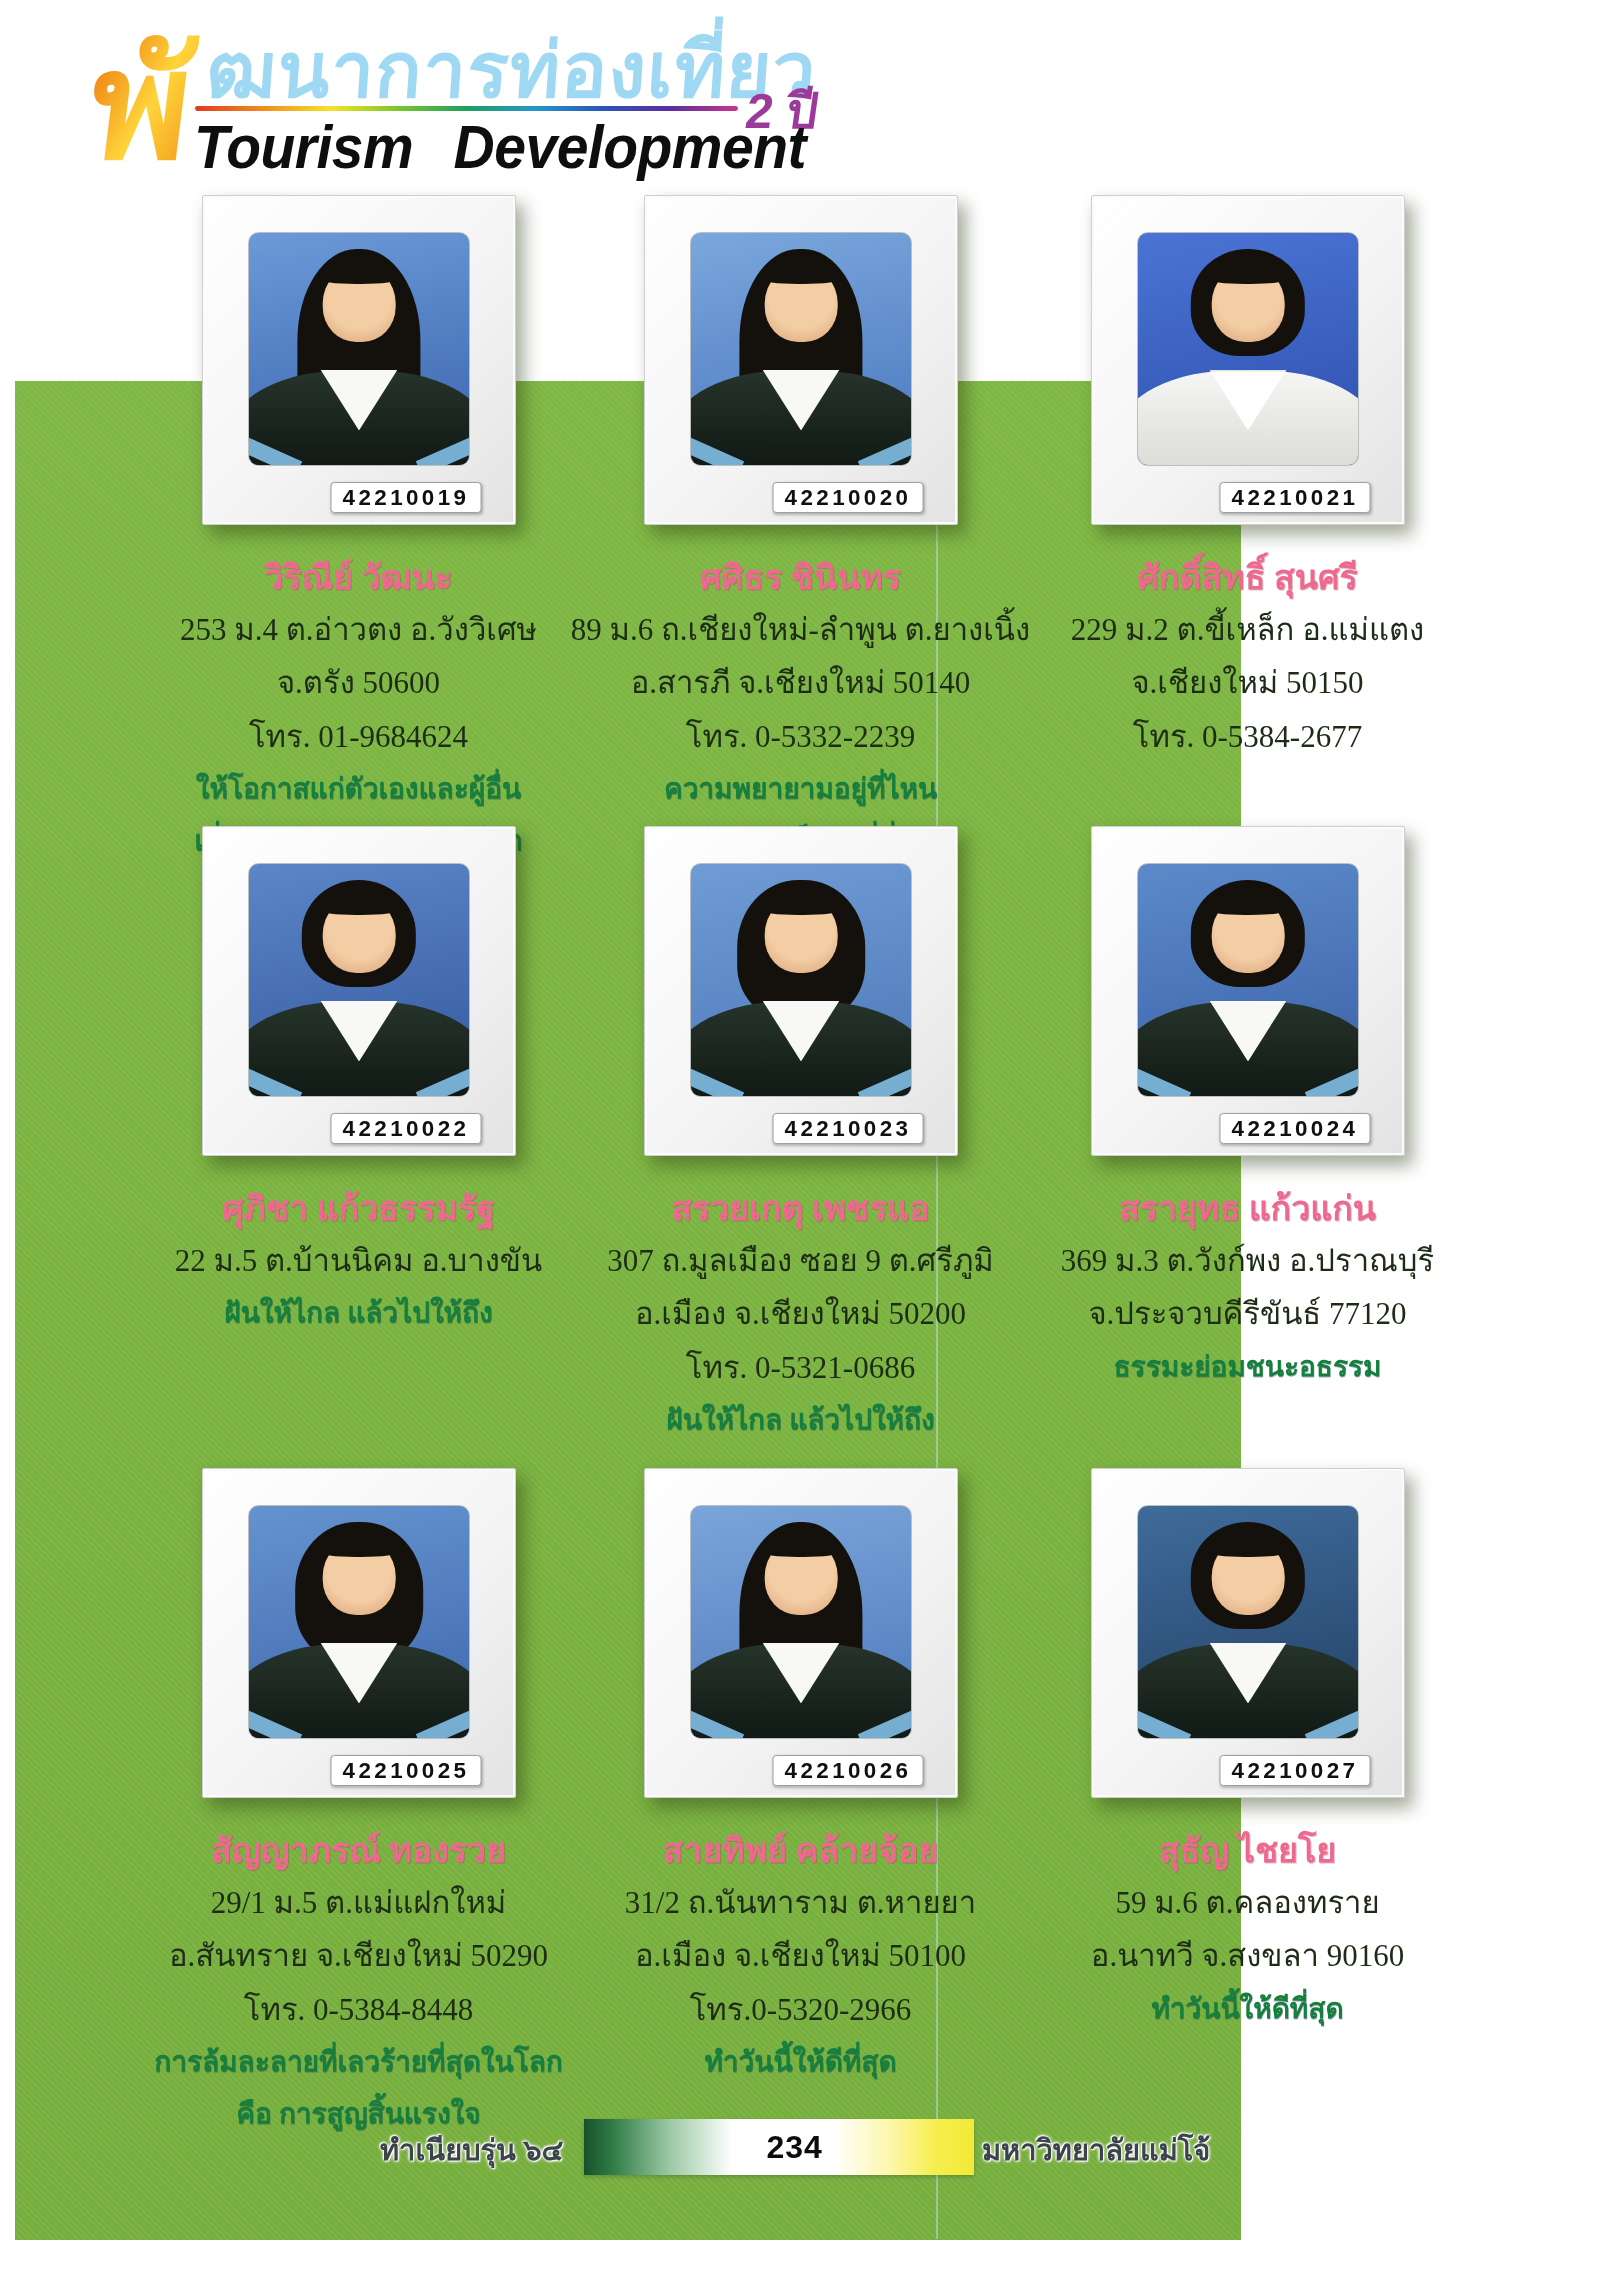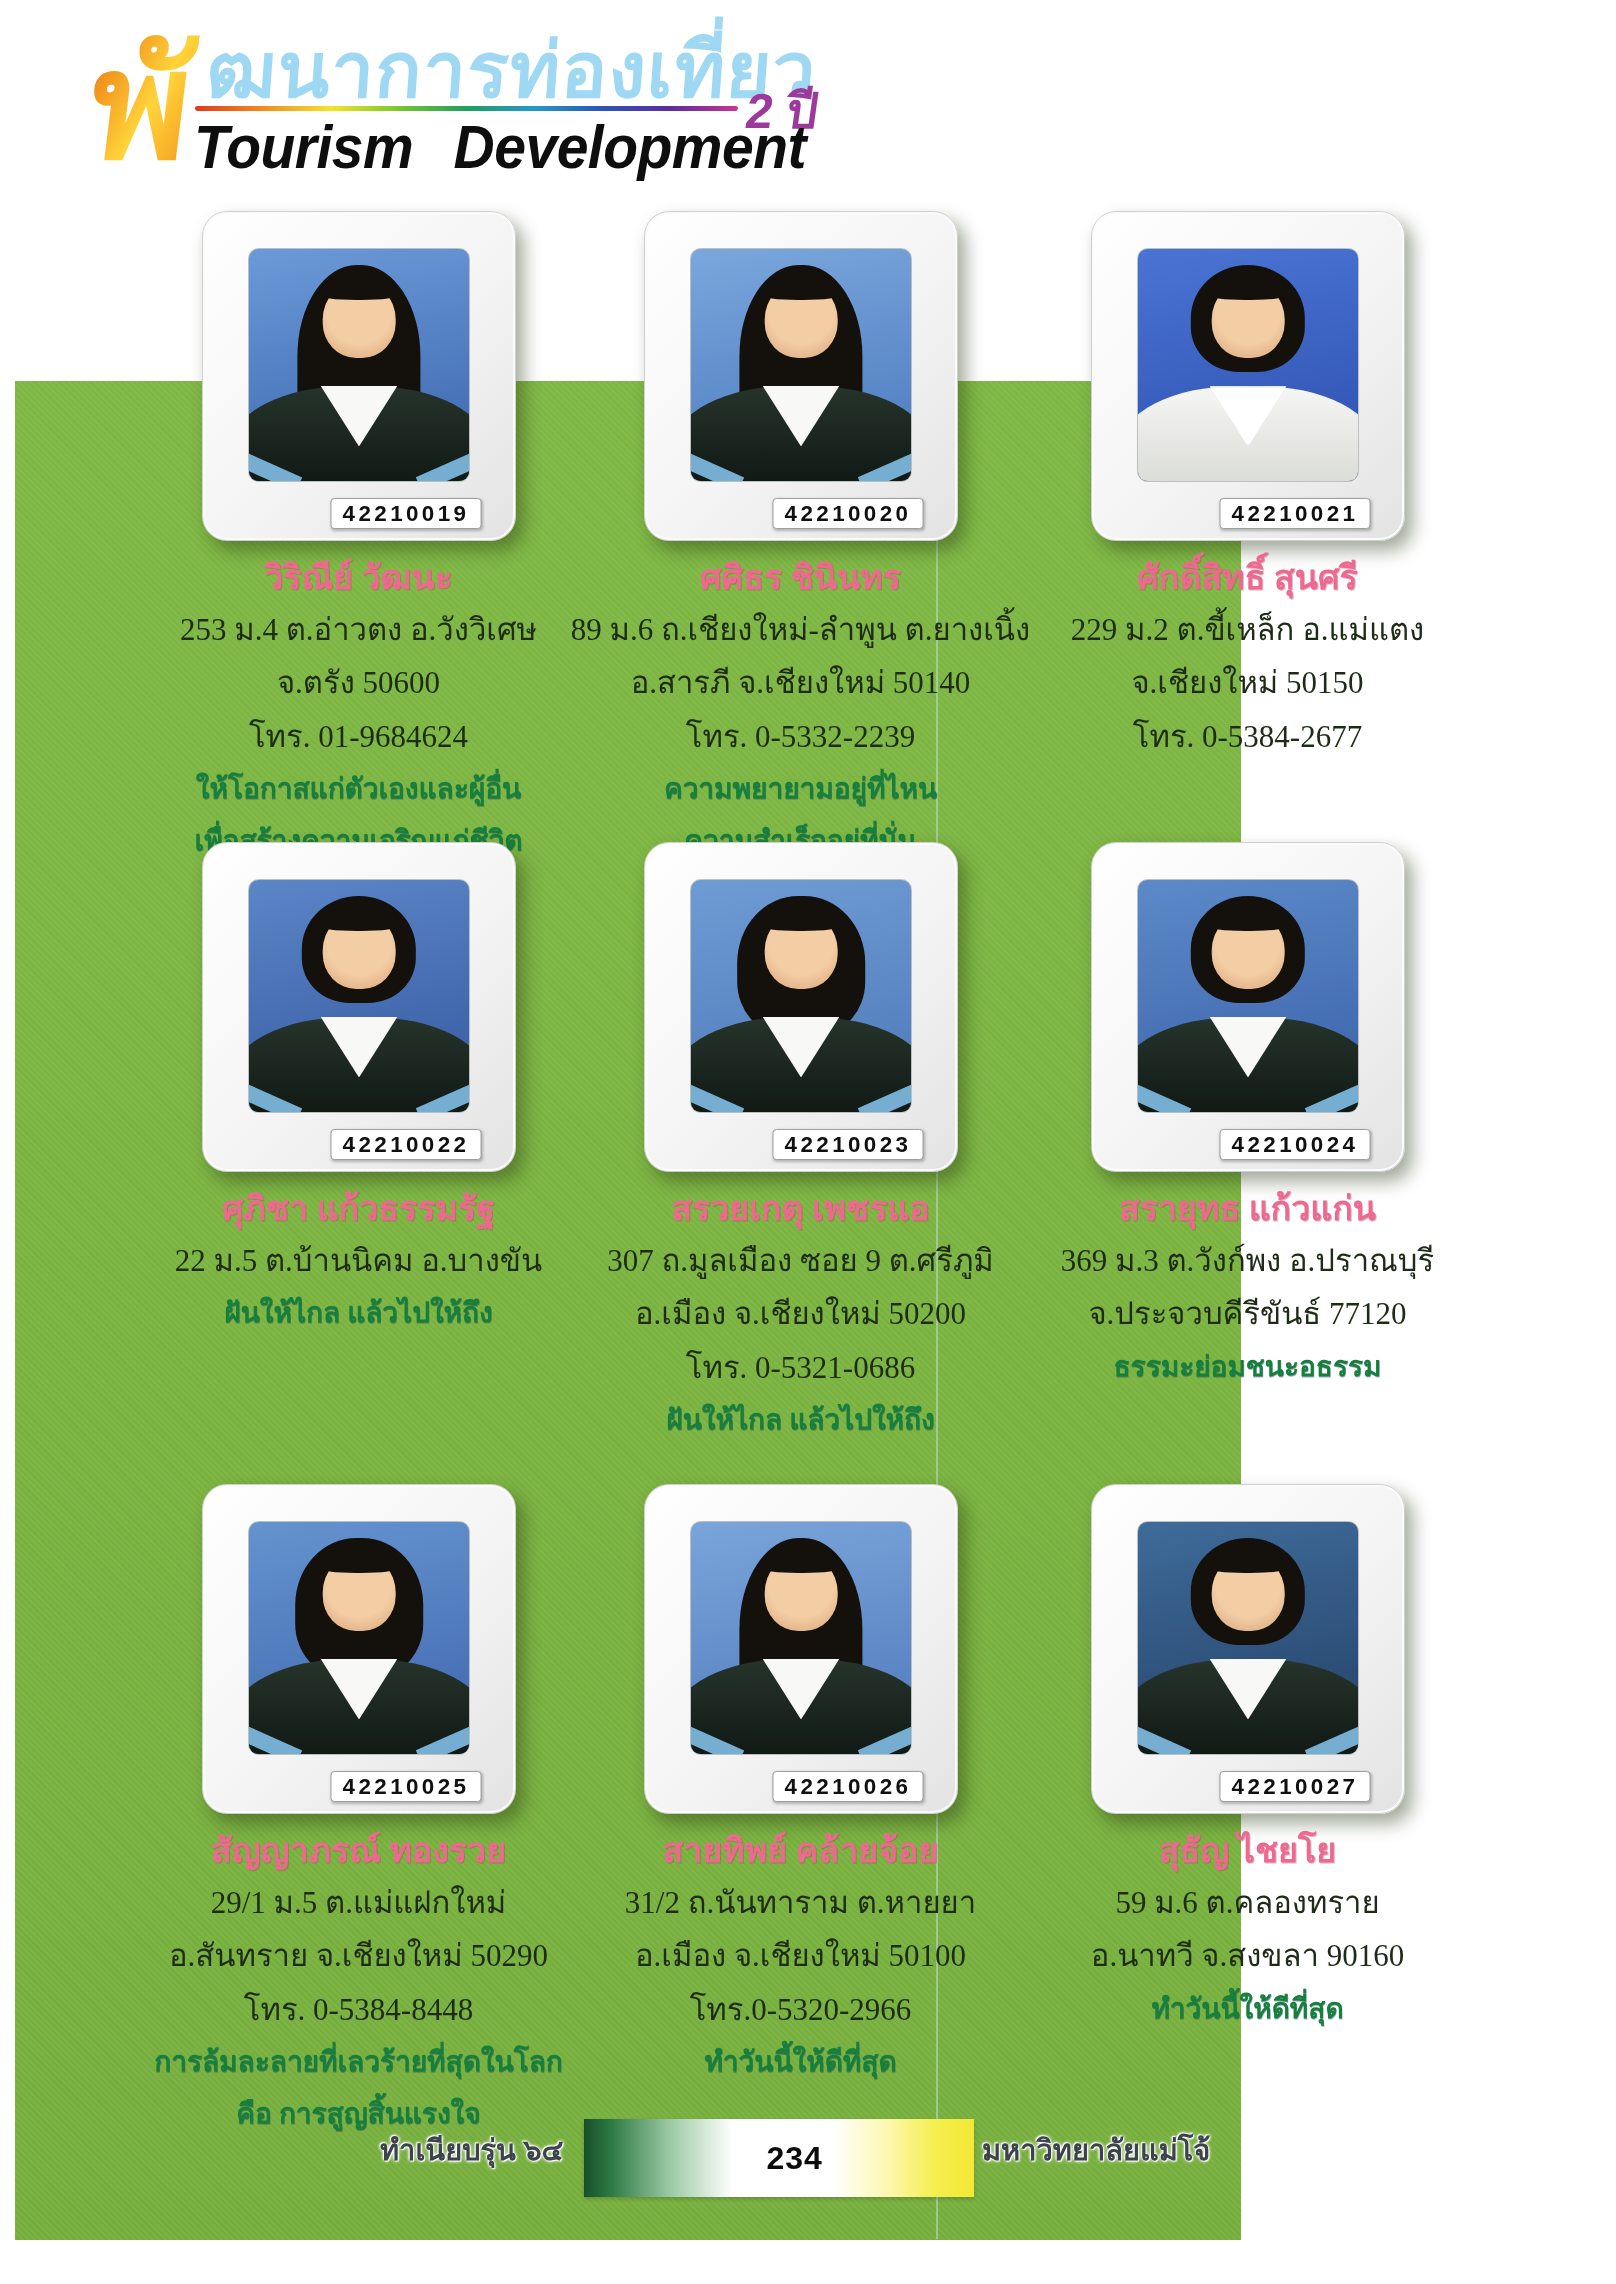--- a/index.html
+++ b/index.html
@@ -48,23 +48,23 @@
   .title-en{
     position:absolute;left:194px;top:116px;
     font-size:57px;font-weight:bold;font-style:italic;
     color:#0e0e0e;letter-spacing:-0.5px;word-spacing:25px;line-height:1;
     transform:scaleY(1.08);transform-origin:top left;
     font-family:"Liberation Sans", sans-serif;
   }
   
   .cell{position:absolute;width:312px;height:328px;}
   .card{
-    position:absolute;left:0;top:16px;width:312px;height:328px;
+    position:absolute;left:0;top:0;width:312px;height:328px;
     background:linear-gradient(135deg,#ffffff 0%,#f4f4f4 55%,#e2e3e2 100%);
-    border:1px solid #cdd0cf;border-radius:25px;
+    border:1px solid #cdd0cf;border-radius:2px;
     box-shadow:7.8px 9.8px 16.6px rgba(40,55,20,.42), inset 0 0 0 2px #fbfbfb;
   }
   .photo{
     position:absolute;left:45px;right:45px;top:36px;bottom:58px;
     border-radius:10.7px;overflow:hidden;border:1.5px solid #b9c0bf;
   }
   .av-hair{
     position:absolute;left:50%;top:7%;width:52%;height:46%;
     transform:translateX(-50%);background:#14100c;
     border-radius:50% 50% 42% 42%;
@@ -124,21 +124,21 @@
   }
   
   .f-left,.f-right{
     position:absolute;top:2127px;font-size:29px;font-weight:bold;color:#3c434a;
     text-shadow:0 0 3.9px #fff,0 0 3.9px #fff,1px 1px 1px #ffffff,-1px -1px 1px #ffffff;
     white-space:nowrap;
   }
   .f-left{left:380px;}
   .f-right{left:982px;}
   .f-bar{
-    position:absolute;left:584px;top:2119px;width:390px;height:78px;
+    position:absolute;left:584px;top:2119px;width:390px;height:56px;
     background:linear-gradient(90deg,#17502b 0%,#2e7a44 7%,#9cc9a4 22%,#ffffff 38%,#ffffff 64%,#fdf7ae 78%,#f6ee4e 90%,#f3e935 100%);
     box-shadow:0 2px 3.9px rgba(0,0,0,.18);
     text-decoration:underline;
   }
   .f-num{
     position:absolute;left:54%;top:50%;transform:translate(-50%,-50%);
     font-family:"Liberation Sans", sans-serif;font-weight:bold;font-size:32px;color:#0c0c0c;
     letter-spacing:1px;
   }
 </style>

